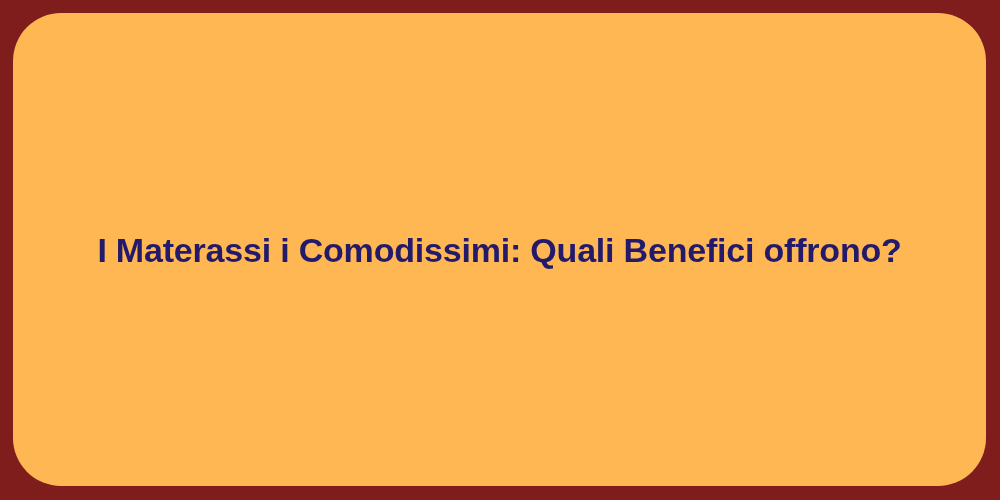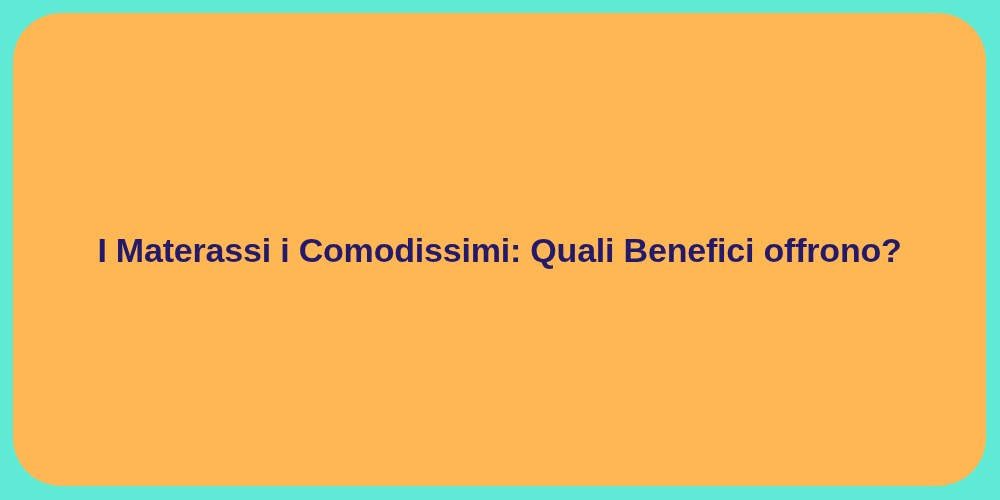--- a/index.html
+++ b/index.html
@@ -13,21 +13,21 @@
     height: 500px;
     overflow: hidden;
     font-family: "Liberation Sans", sans-serif;
   }
 
   .banner-frame {
     position: relative;
     box-sizing: border-box;
     width: 1000px;
     height: 500px;
-    background: #5eead4;
+    background: #7f1d1d;
     padding: 13px 14px 14px 13px;
   }
 
   .banner-panel {
     box-sizing: border-box;
     width: 100%;
     height: 100%;
     background: #ffb753;
     border-radius: 48px;
     display: flex;

